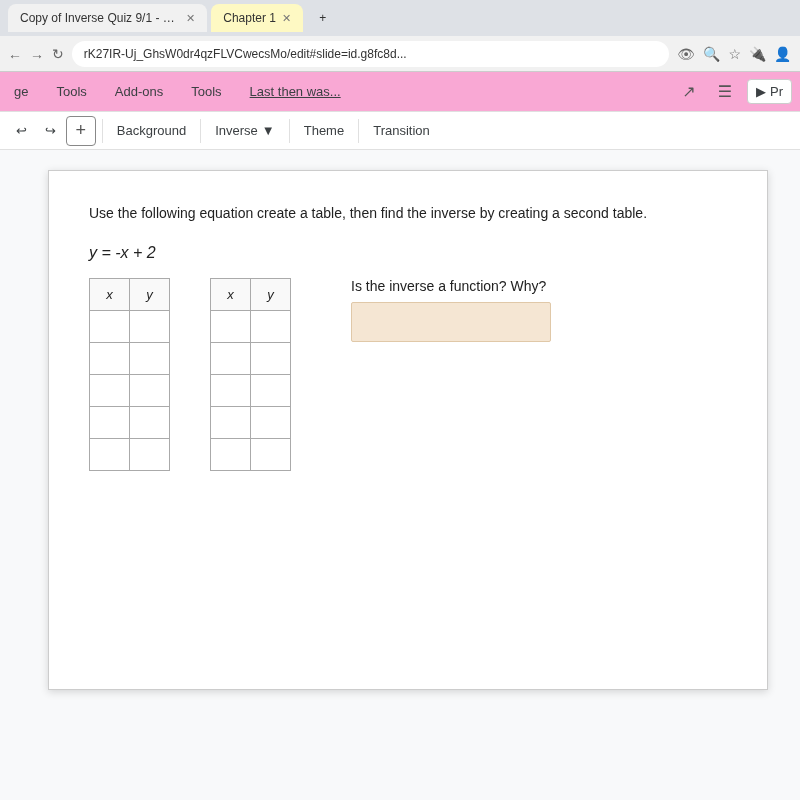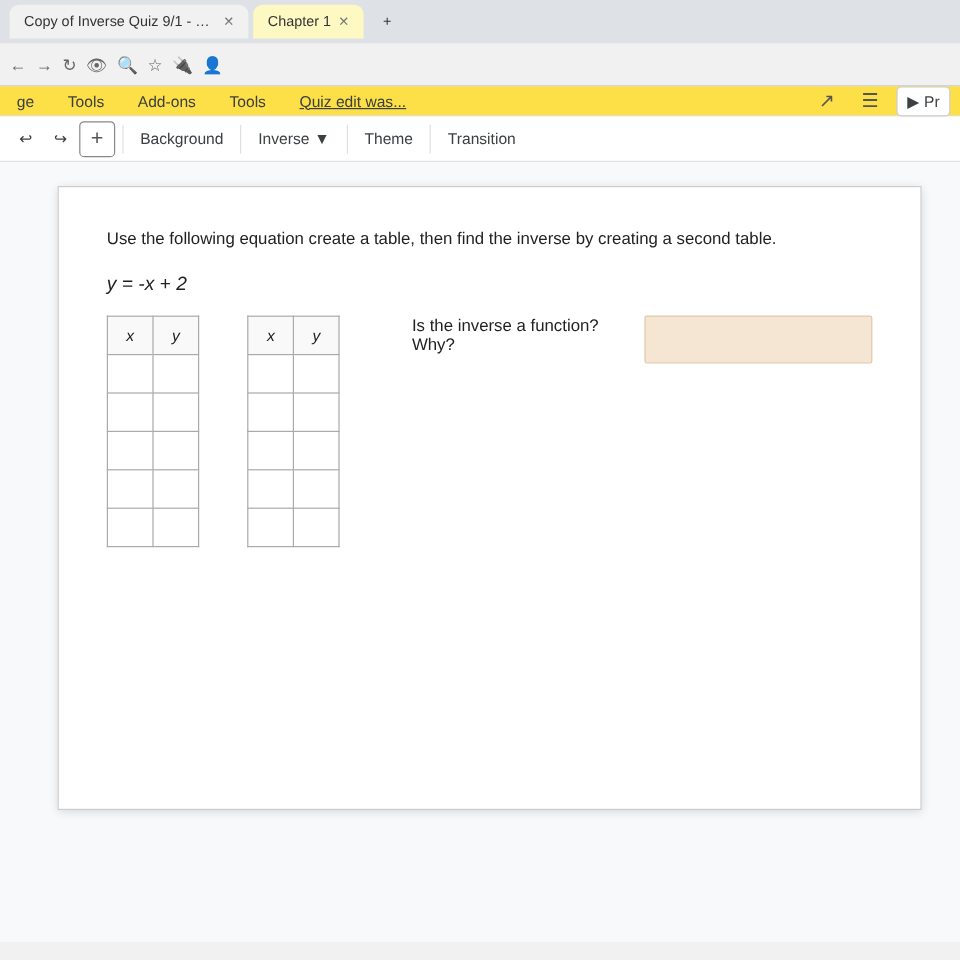--- a/index.html
+++ b/index.html
@@ -89,27 +89,27 @@
     }
 
     .address-icon {
       font-size: 14px;
       color: #666;
       cursor: pointer;
     }
 
     
     .slides-menubar {
-      background: #fde047;
+      background: #f9a8d4;
       border-bottom: 1px solid #e0e0e0;
       padding: 2px 8px;
       display: flex;
       align-items: center;
       gap: 16px;
-      height: 25px;
+      height: 40px;
     }
 
     .menu-item {
       font-size: 13px;
       color: #3c4043;
       cursor: pointer;
       padding: 4px 6px;
       border-radius: 4px;
     }
 
@@ -257,21 +257,21 @@
       font-weight: normal;
     }
 
     .data-table td {
       background: #fff;
     }
 
     .answer-section {
       margin-left: 20px;
       display: flex;
-      flex-direction: row;
+      flex-direction: column;
       gap: 8px;
     }
 
     .answer-label {
       font-size: 14px;
       color: #222;
     }
 
     .answer-box {
       width: 200px;
@@ -294,34 +294,35 @@
       <span class="tab-label">Chapter 1</span>
       <span class="tab-close">✕</span>
     </div>
     <div class="tab-right">+</div>
   </div>
 
   <div class="address-bar-row">
     <span class="address-icon">←</span>
     <span class="address-icon">→</span>
     <span class="address-icon">↻</span>
+    <input class="address-input" readonly="" value="rK27IR-Uj_GhsW0dr4qzFLVCwecsMo/edit#slide=id.g8fc8d..." style="">
     <span class="address-icon">👁</span>
     <span class="address-icon">🔍</span>
     <span class="address-icon">☆</span>
     <span class="address-icon">🔌</span>
     <span class="address-icon">👤</span>
   </div>
 </div>
 
 <div class="slides-menubar">
   <span class="menu-item">ge</span>
   <span class="menu-item">Tools</span>
   <span class="menu-item">Add-ons</span>
   <span class="menu-item">Tools</span>
-  <span class="menu-item underline">Quiz edit was...</span>
+  <span class="menu-item underline">Last then was...</span>
   <div class="slides-icon-group">
     <div class="icon-btn">↗</div>
     <div class="icon-btn">☰</div>
     <div class="present-btn">
       <span>▶</span>
       <span>Pr</span>
     </div>
   </div>
 </div>
 

